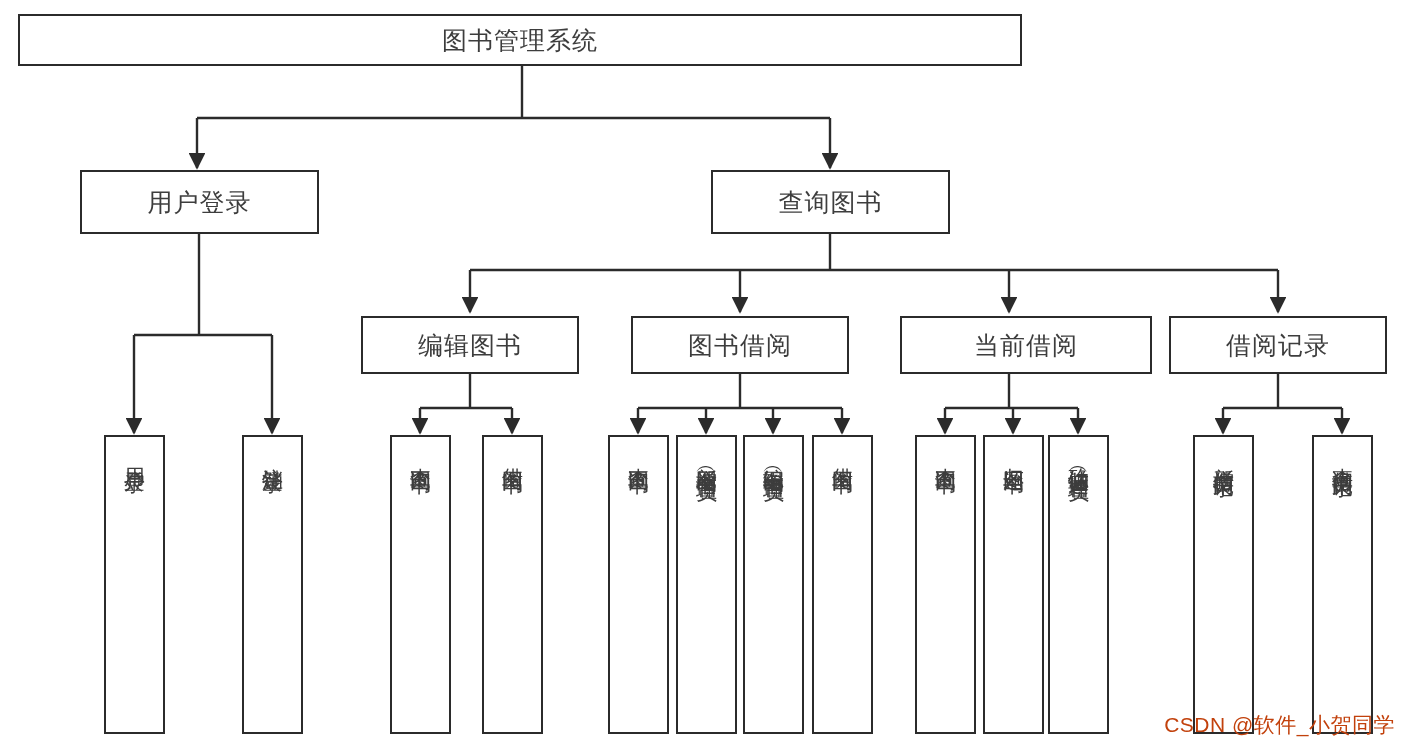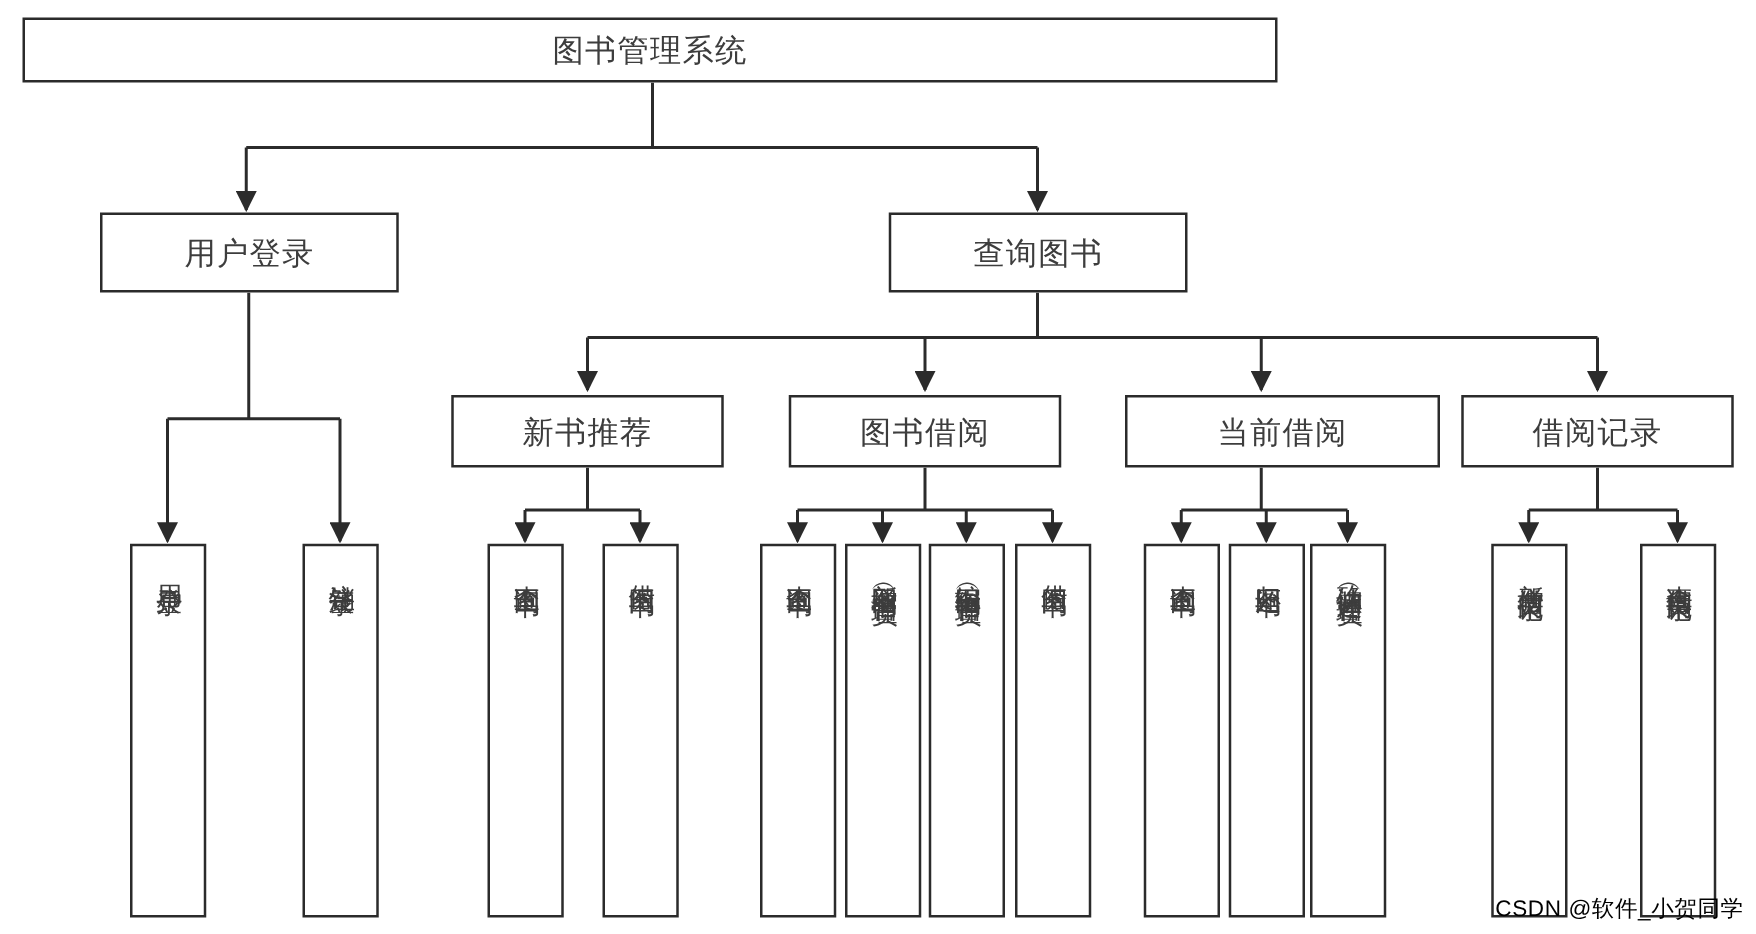--- a/index.html
+++ b/index.html
@@ -51,22 +51,22 @@
     font-size: 21px;
     line-height: 1.42;
     letter-spacing: 2px;
     white-space: nowrap;
     color: #3d3d3d;
   }
   #watermark {
     position: absolute;
     right: 10px;
     bottom: 8px;
-    font-size: 18px;
-    color: #000000;
+    font-size: 21px;
+    color: #c2410c;
     z-index: 5;
     white-space: nowrap;
     letter-spacing: 0.5px;
   }
 </style>
 </head>
 <body>
 
 <div id="canvas">
 
@@ -125,21 +125,21 @@
   </div>
 
   <div class="node h" style="left:80px; top:170px; width:239px; height:64px;">
     <span>用户登录</span>
   </div>
   <div class="node h" style="left:711px; top:170px; width:239px; height:64px;">
     <span>查询图书</span>
   </div>
 
   <div class="node h" style="left:361px; top:316px; width:218px; height:58px;">
-    <span>新书推荐</span>
+    <span>编辑图书</span>
   </div>
   <div class="node h" style="left:631px; top:316px; width:218px; height:58px;font-family:Liberation Mono, monospace;">
     <span>图书借阅</span>
   </div>
   <div class="node h" style="left:900px; top:316px; width:252px; height:58px;">
     <span>当前借阅</span>
   </div>
   <div class="node h" style="left:1169px; top:316px; width:218px; height:58px;justify-content:center;">
     <span>借阅记录</span>
   </div>

